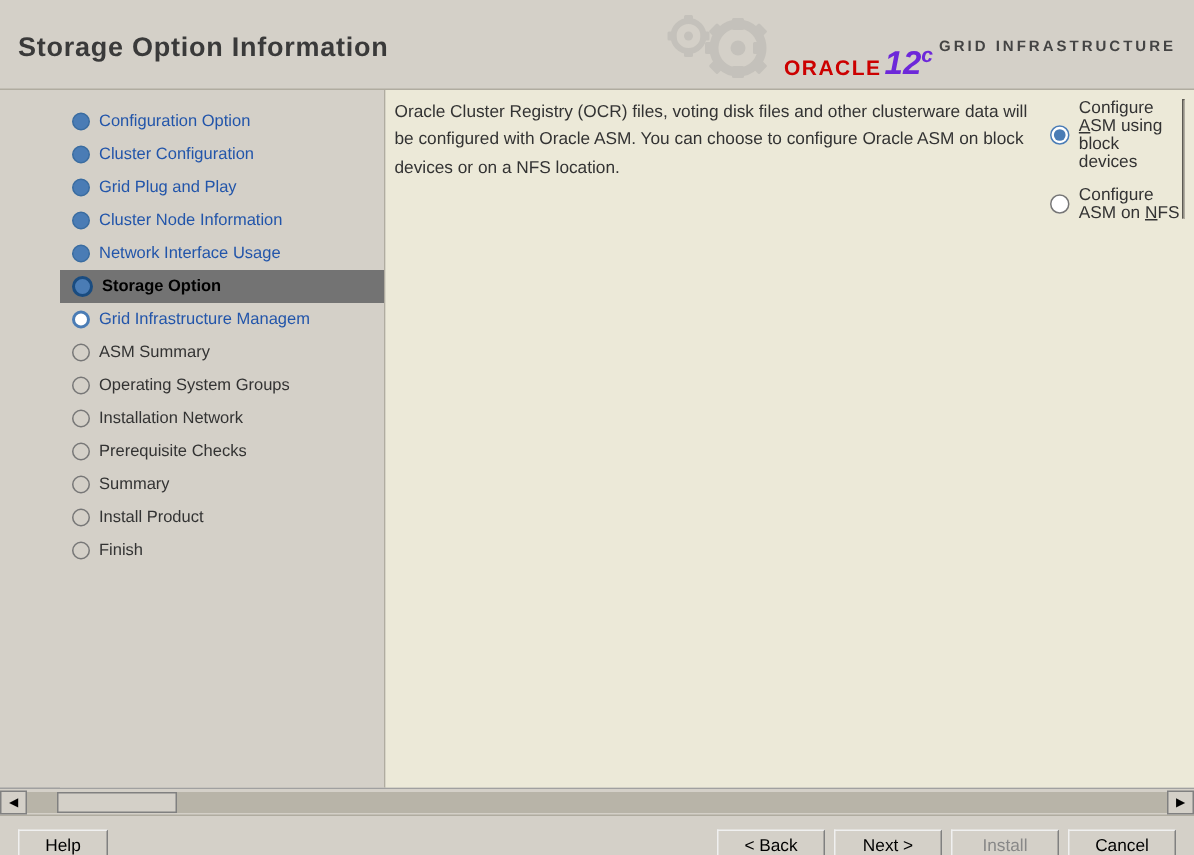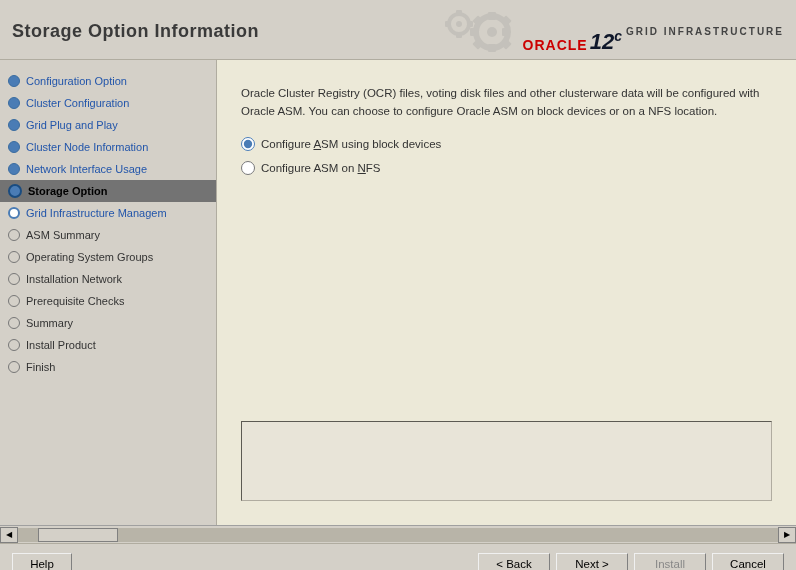--- a/index.html
+++ b/index.html
@@ -34,21 +34,21 @@
       align-items: center;
       gap: 4px;
     }
     .oracle-text {
       color: #cc0000;
       font-size: 14px;
       font-weight: bold;
       letter-spacing: 1px;
     }
     .oracle-12c {
-      color: #0f172a;
+      color: #6d28d9;
       font-size: 22px;
       font-weight: bold;
       font-style: italic;
     }
     .oracle-sub {
       color: #444;
       font-size: 10px;
       letter-spacing: 2px;
       font-weight: bold;
       text-align: right;
@@ -61,20 +61,21 @@
       background: #d4d0c8;
     }
 
     
     .sidebar {
       width: 217px;
       background: #d4d0c8;
       padding: 10px 0;
       border-right: 1px solid #b0aca0;
       overflow: hidden;
+      margin-left: 40px;
     }
     .sidebar-item {
       display: flex;
       align-items: center;
       padding: 4px 8px;
       cursor: pointer;
       min-height: 22px;
       gap: 6px;
     }
     .sidebar-item.active {
@@ -118,23 +119,23 @@
     }
     .sidebar-label.blue {
       color: #2255aa;
       text-decoration: none;
     }
 
     
     .content {
       flex: 1;
       background: #ece9d8;
-      padding: 24px;
-      display: flex;
-      flex-direction: column;
+      padding: 6px;
+      display: flex;
+      flex-direction: row;
     }
     .content-description {
       font-size: 11.5px;
       color: #333;
       line-height: 1.6;
       margin-bottom: 16px;
     }
     .radio-group {
       display: flex;
       flex-direction: column;

